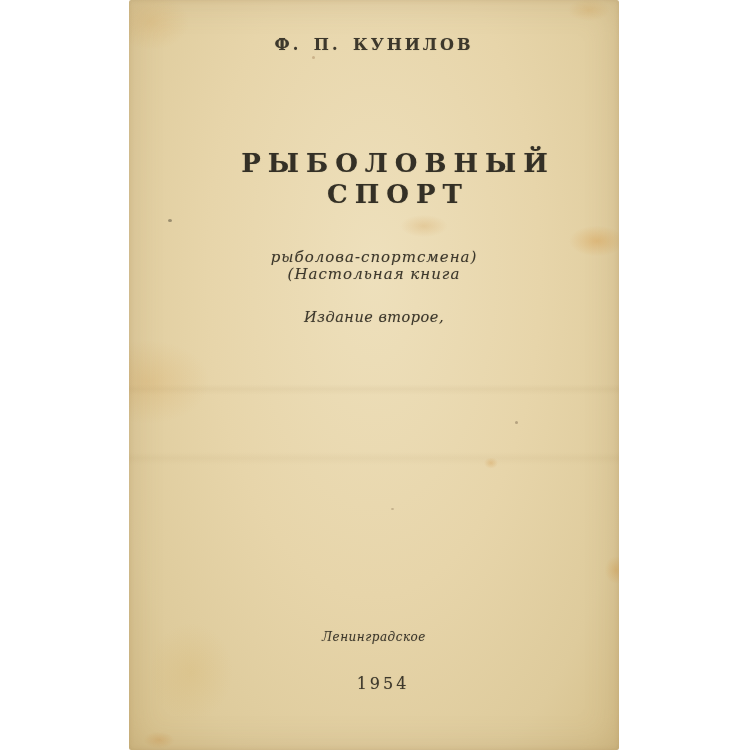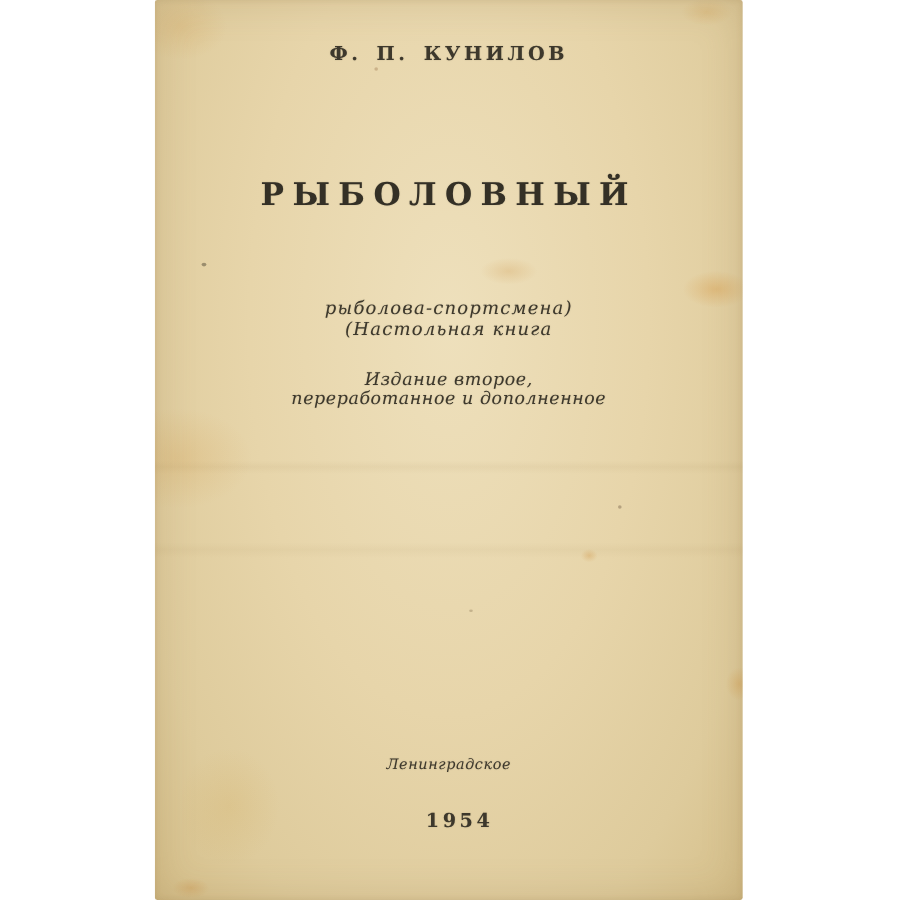--- a/index.html
+++ b/index.html
@@ -60,20 +60,21 @@
     font-size:16px;font-weight:700;
     letter-spacing:3px;word-spacing:4px;
     line-height:20px;
   }
   .title{
     top:148px;
     font-size:26px;font-weight:700;
     letter-spacing:7px;
     line-height:31px;
     color:var(--ink-title);
+    margin-left:24px;
   }
   .subtitle{
     top:249px;
     font-size:15px;font-style:italic;
     letter-spacing:1px;
     line-height:17px;
   }
   .edition{
     top:309px;
     font-size:14.5px;font-style:italic;
@@ -82,46 +83,46 @@
     text-align:center;
   }
   .imprint{
     top:630px;
     font-size:12px;font-style:italic;
     letter-spacing:.5px;
     line-height:15.5px;
   }
   .year{
     top:674px;
-    font-size:16px;font-weight:700;
+    font-size:16px;font-weight:400;
     letter-spacing:3px;
     line-height:20px;
     padding-left:18px;
   }
 </style>
 </head>
 <body>
 
 <div class="canvas">
   <div class="page">
 
     <div class="textblock author">Ф. П. КУНИЛОВ</div>
 
     <div class="textblock title">
       <div>РЫБОЛОВНЫЙ</div>
+      <div>СПОРТ</div>
     </div>
 
     <div class="textblock subtitle">
       <div>рыболова-спортсмена)</div>
       <div>(Настольная книга</div>
     </div>
 
     <div class="textblock edition">
       <div>Издание второе,</div>
-      <div>переработанное и дополненное</div>
     </div>
 
     <div class="textblock imprint">
       <div>Ленинградское</div>
     </div>
 
     <div class="textblock year">1954</div>
 
     <div class="speck s1"></div>
     <div class="speck s2"></div>

